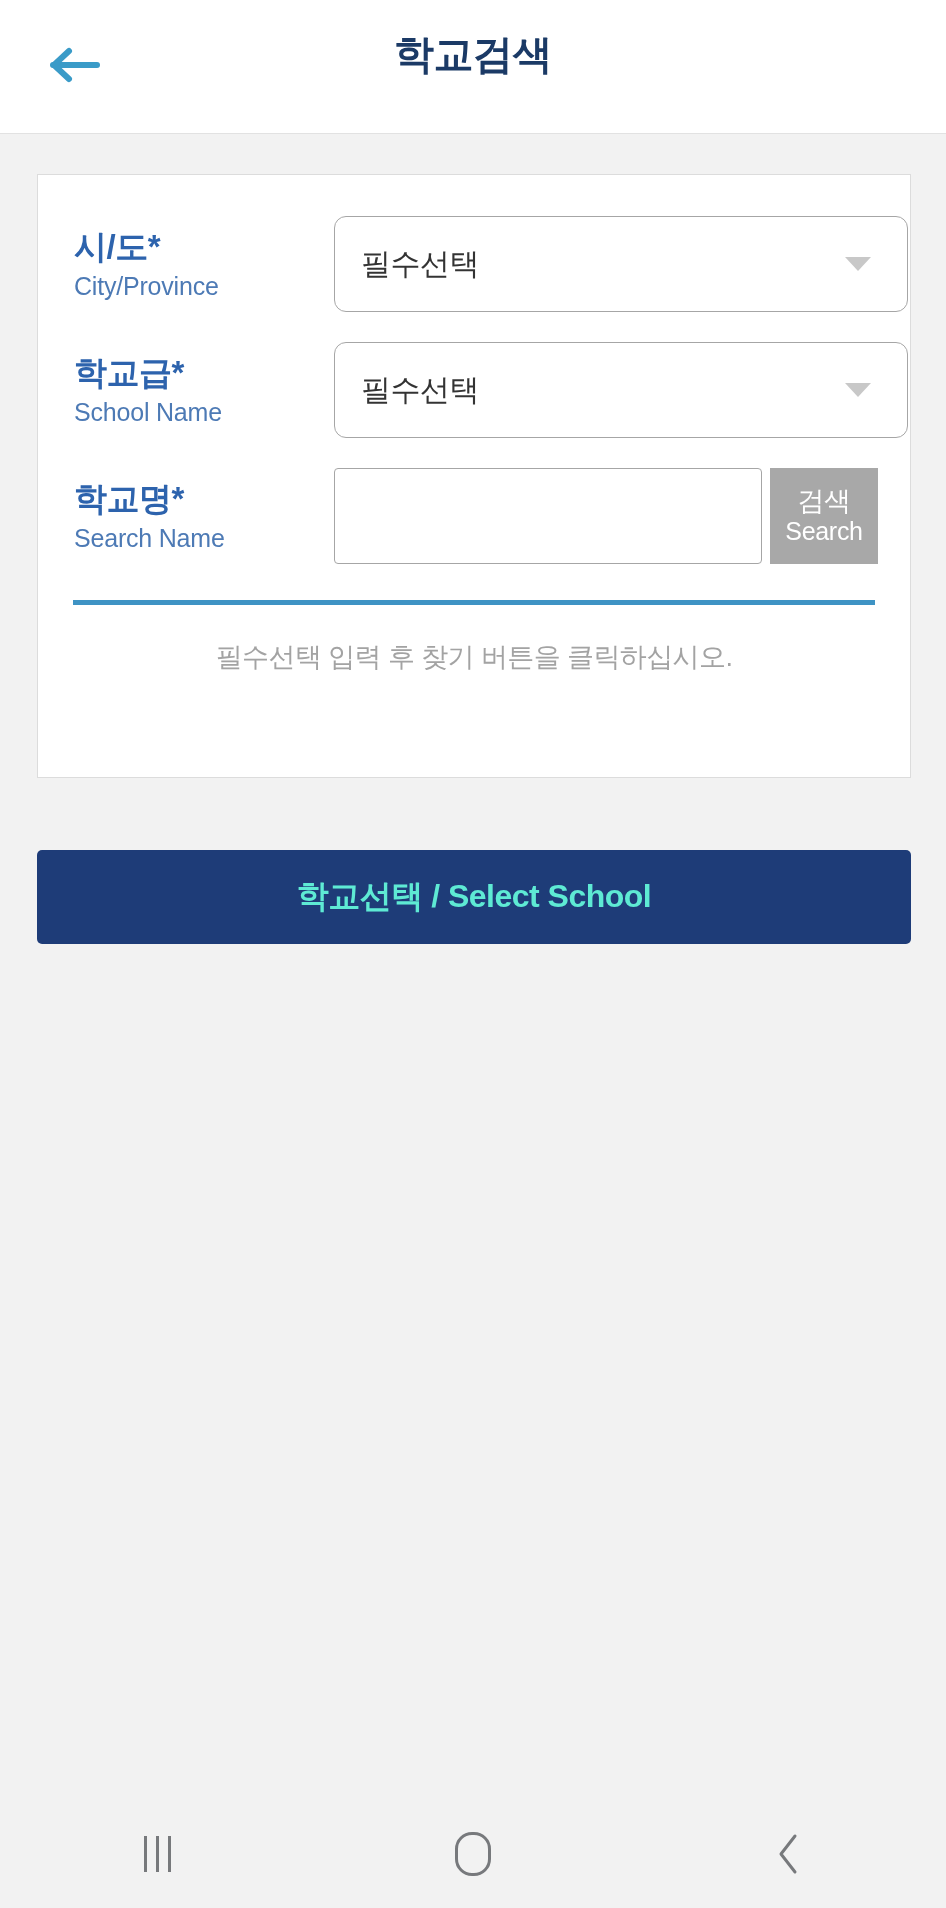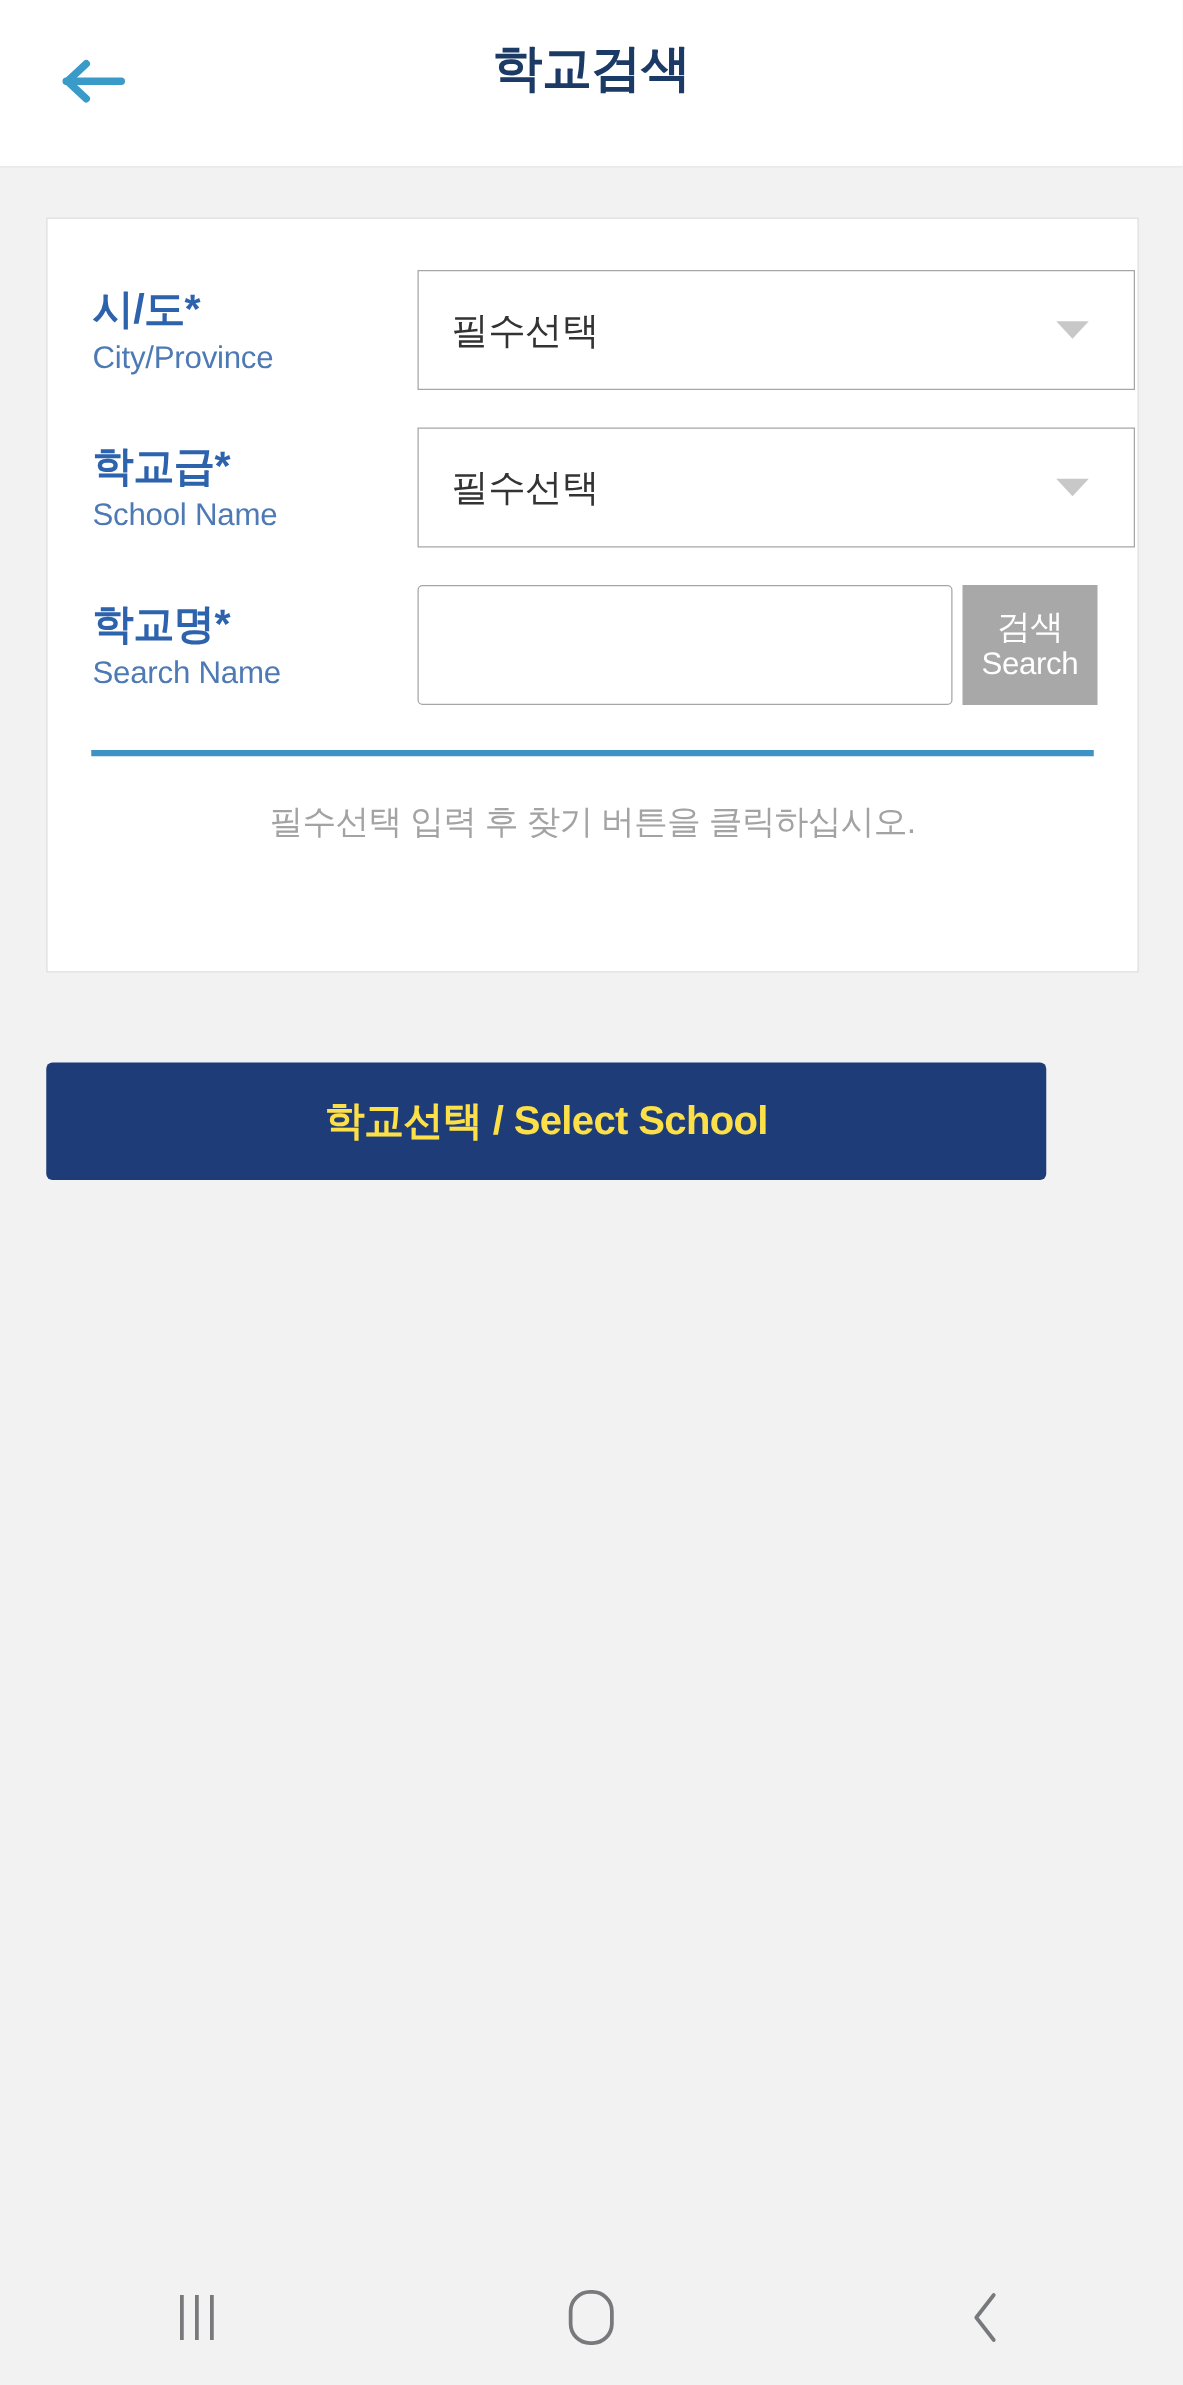--- a/index.html
+++ b/index.html
@@ -107,21 +107,21 @@
     margin-top: 3px;
     letter-spacing: -0.2px;
   }
 
   
   .select-box {
     position: relative;
     width: 574px;
     height: 96px;
     border: 1px solid #a6a6a6;
-    border-radius: 0;
+    border-radius: 12px;
     background: #ffffff;
     display: flex;
     align-items: center;
     cursor: pointer;
   }
 
   .select-value {
     font-size: 30px;
     color: #333333;
     padding-left: 26px;
@@ -195,26 +195,26 @@
     font-size: 27px;
     color: #a3a3a3;
     letter-spacing: -0.6px;
   }
 
   
   .primary-btn {
     position: absolute;
     left: 37px;
     top: 850px;
-    width: 800px;
+    width: 874px;
     height: 94px;
     background: #1e3c78;
     border: none;
     border-radius: 5px;
-    color: #fde047;
+    color: #5eead4;
     font-size: 32px;
     font-weight: bold;
     letter-spacing: -0.5px;
     cursor: pointer;
     font-family: inherit;
   }
 
   
   .navbar {
     position: absolute;

